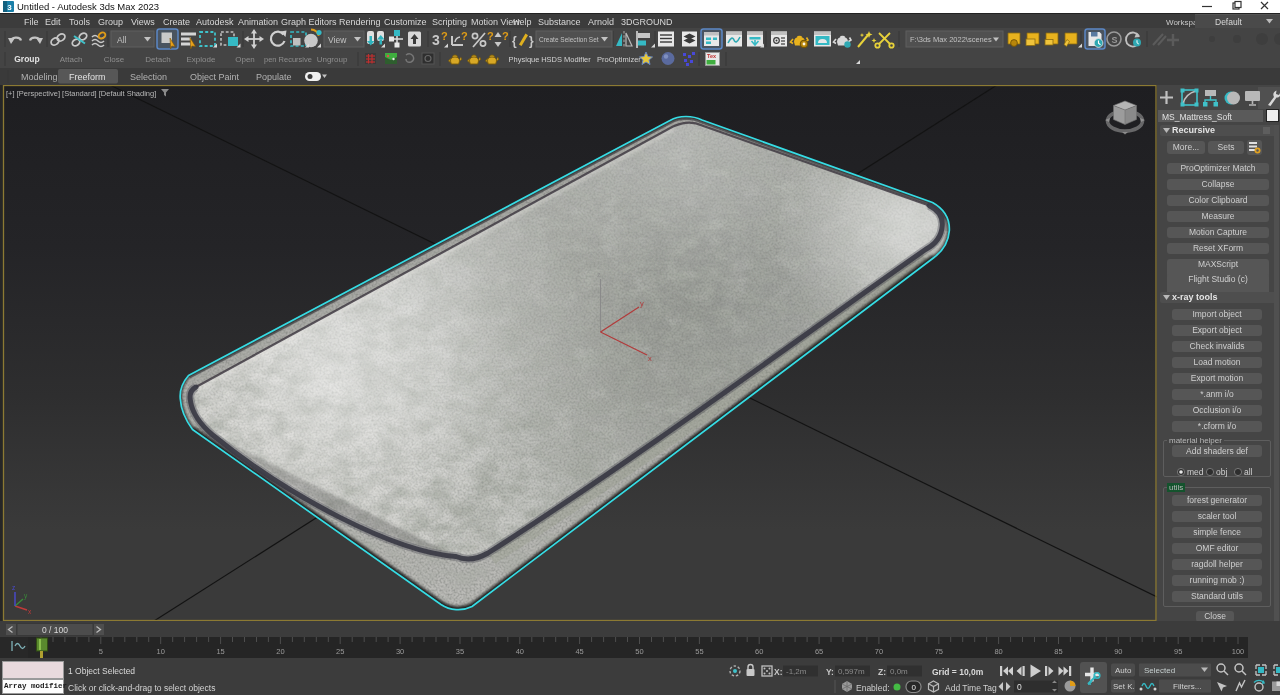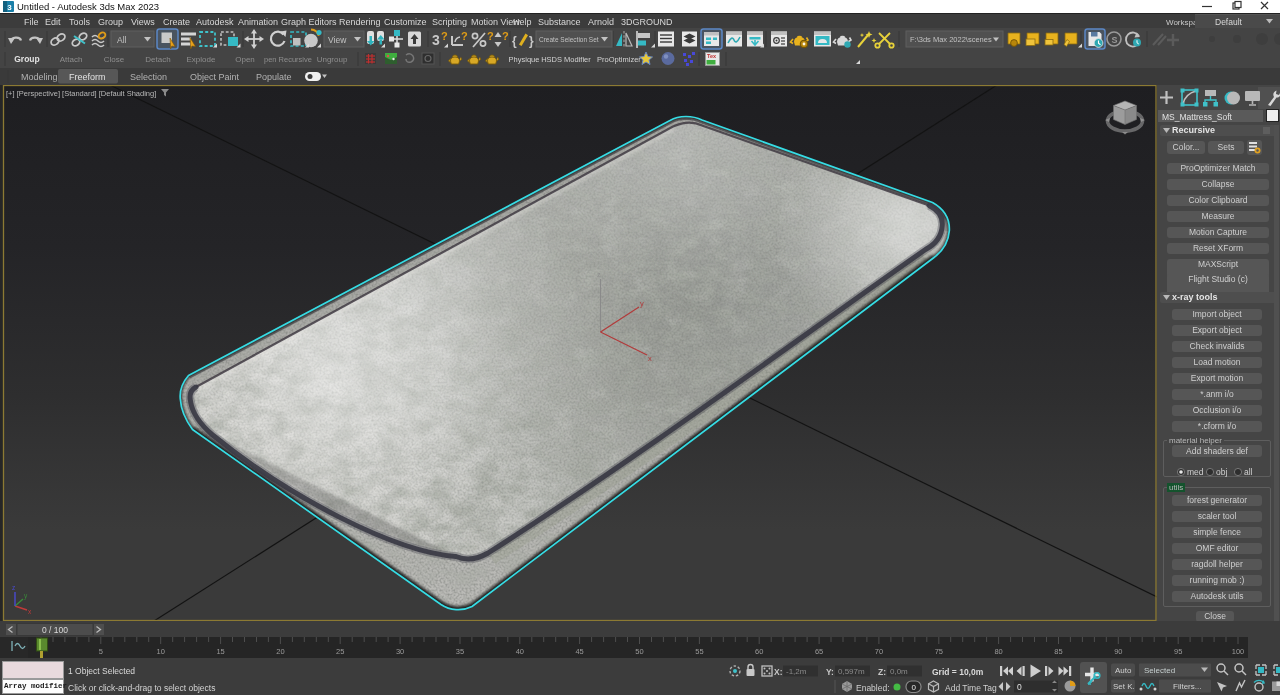--- a/index.html
+++ b/index.html
@@ -597,21 +597,21 @@
     </g>
   </svg>
   <div class="abs" style="left:1158px;top:110px;width:105px;height:12px;background:#5a5a5a"></div>
   <div class="abs" style="left:1162px;top:111.5px;font-size:8.5px;color:#e2e2e2">MS_Mattress_Soft</div>
   <div class="abs" style="left:1266px;top:109px;width:13px;height:13px;background:#ededed;border:1px solid #222"></div>
   <div class="roll" style="top:125px">Recursive</div>
   <svg class="abs" style="left:1163px;top:128px" width="8" height="6">
       <path d="M0 0 L7 0 L3.5 5 Z" fill="#b8b8b8"></path>
     </svg>
   <div class="abs" style="left:1263px;top:127px;width:7px;height:7px;background:#5e5e5e"></div>
-  <div class="btn" style="left:1167px;top:141px;width:38px;height:13px;line-height:13px">Color...</div>
+  <div class="btn" style="left:1167px;top:141px;width:38px;height:13px;line-height:13px">More...</div>
   <div class="btn" style="left:1208px;top:141px;width:36px;height:13px;line-height:13px">Sets</div>
   <div class="btn" style="left:1247px;top:140px;width:15px;height:15px"></div>
   <svg class="abs" style="left:1249px;top:142px" width="12" height="12">
     <g fill="#e0e0e0">
         <rect x="0" y="0" width="8" height="2"></rect>
         <rect x="0" y="3.5" width="8" height="2"></rect>
         <rect x="0" y="7" width="8" height="2"></rect>
       </g>
     <circle cx="8.5" cy="8.5" r="3" fill="#e0a020"></circle>
       <circle cx="8.5" cy="8.5" r="1.2" fill="#565656"></circle>
@@ -651,21 +651,21 @@
     </svg>
   </div>
   <div class="abs" style="left:1163px;top:487px;width:108px;height:120px;border:1px solid #5e5e5e;border-radius:2px"></div>
   <div class="fldlab" style="left:1167px;top:483px;background:#14532d;padding:0 2px">utils</div>
   <div class="btn" style="left:1172px;top:495px;width:90px;height:11px;line-height:11px">forest generator</div>
   <div class="btn" style="left:1172px;top:511px;width:90px;height:11px;line-height:11px">scaler tool</div>
   <div class="btn" style="left:1172px;top:527px;width:90px;height:11px;line-height:11px">simple fence</div>
   <div class="btn" style="left:1172px;top:543px;width:90px;height:11px;line-height:11px">OMF editor</div>
   <div class="btn" style="left:1172px;top:559px;width:90px;height:11px;line-height:11px">ragdoll helper</div>
   <div class="btn" style="left:1172px;top:575px;width:90px;height:11px;line-height:11px">running mob :)</div>
-  <div class="btn" style="left:1172px;top:591px;width:90px;height:11px;line-height:11px">Autodesk utils</div>
+  <div class="btn" style="left:1172px;top:591px;width:90px;height:11px;line-height:11px">Standard utils</div>
   <div class="btn" style="left:1196px;top:611px;width:38px;height:11px;line-height:11px">Close</div>
   <div class="abs" style="left:1274px;top:125px;width:5px;height:496px;background:#505050"></div>
   <div class="abs" id="trackrow"></div>
   <svg class="abs" style="left:0;top:621px" width="1280" height="16">
     <rect x="0" y="0" width="1280" height="16" fill="#3c3c3c"></rect>
     <rect x="6" y="3" width="10" height="11" fill="#4e4e4e"></rect>
     <path d="M12.5 5.5 l-4 3 4 3" stroke="#bbb" stroke-width="1.3" fill="none"></path>
     <rect x="17" y="2.5" width="76" height="12" fill="#4c4c4c" stroke="#383838"></rect>
     <text x="42" y="11.5" font-size="8.5" fill="#dadada" font-family="Liberation Sans">0 / 100</text>
     <rect x="94" y="3" width="10" height="11" fill="#4e4e4e"></rect>

